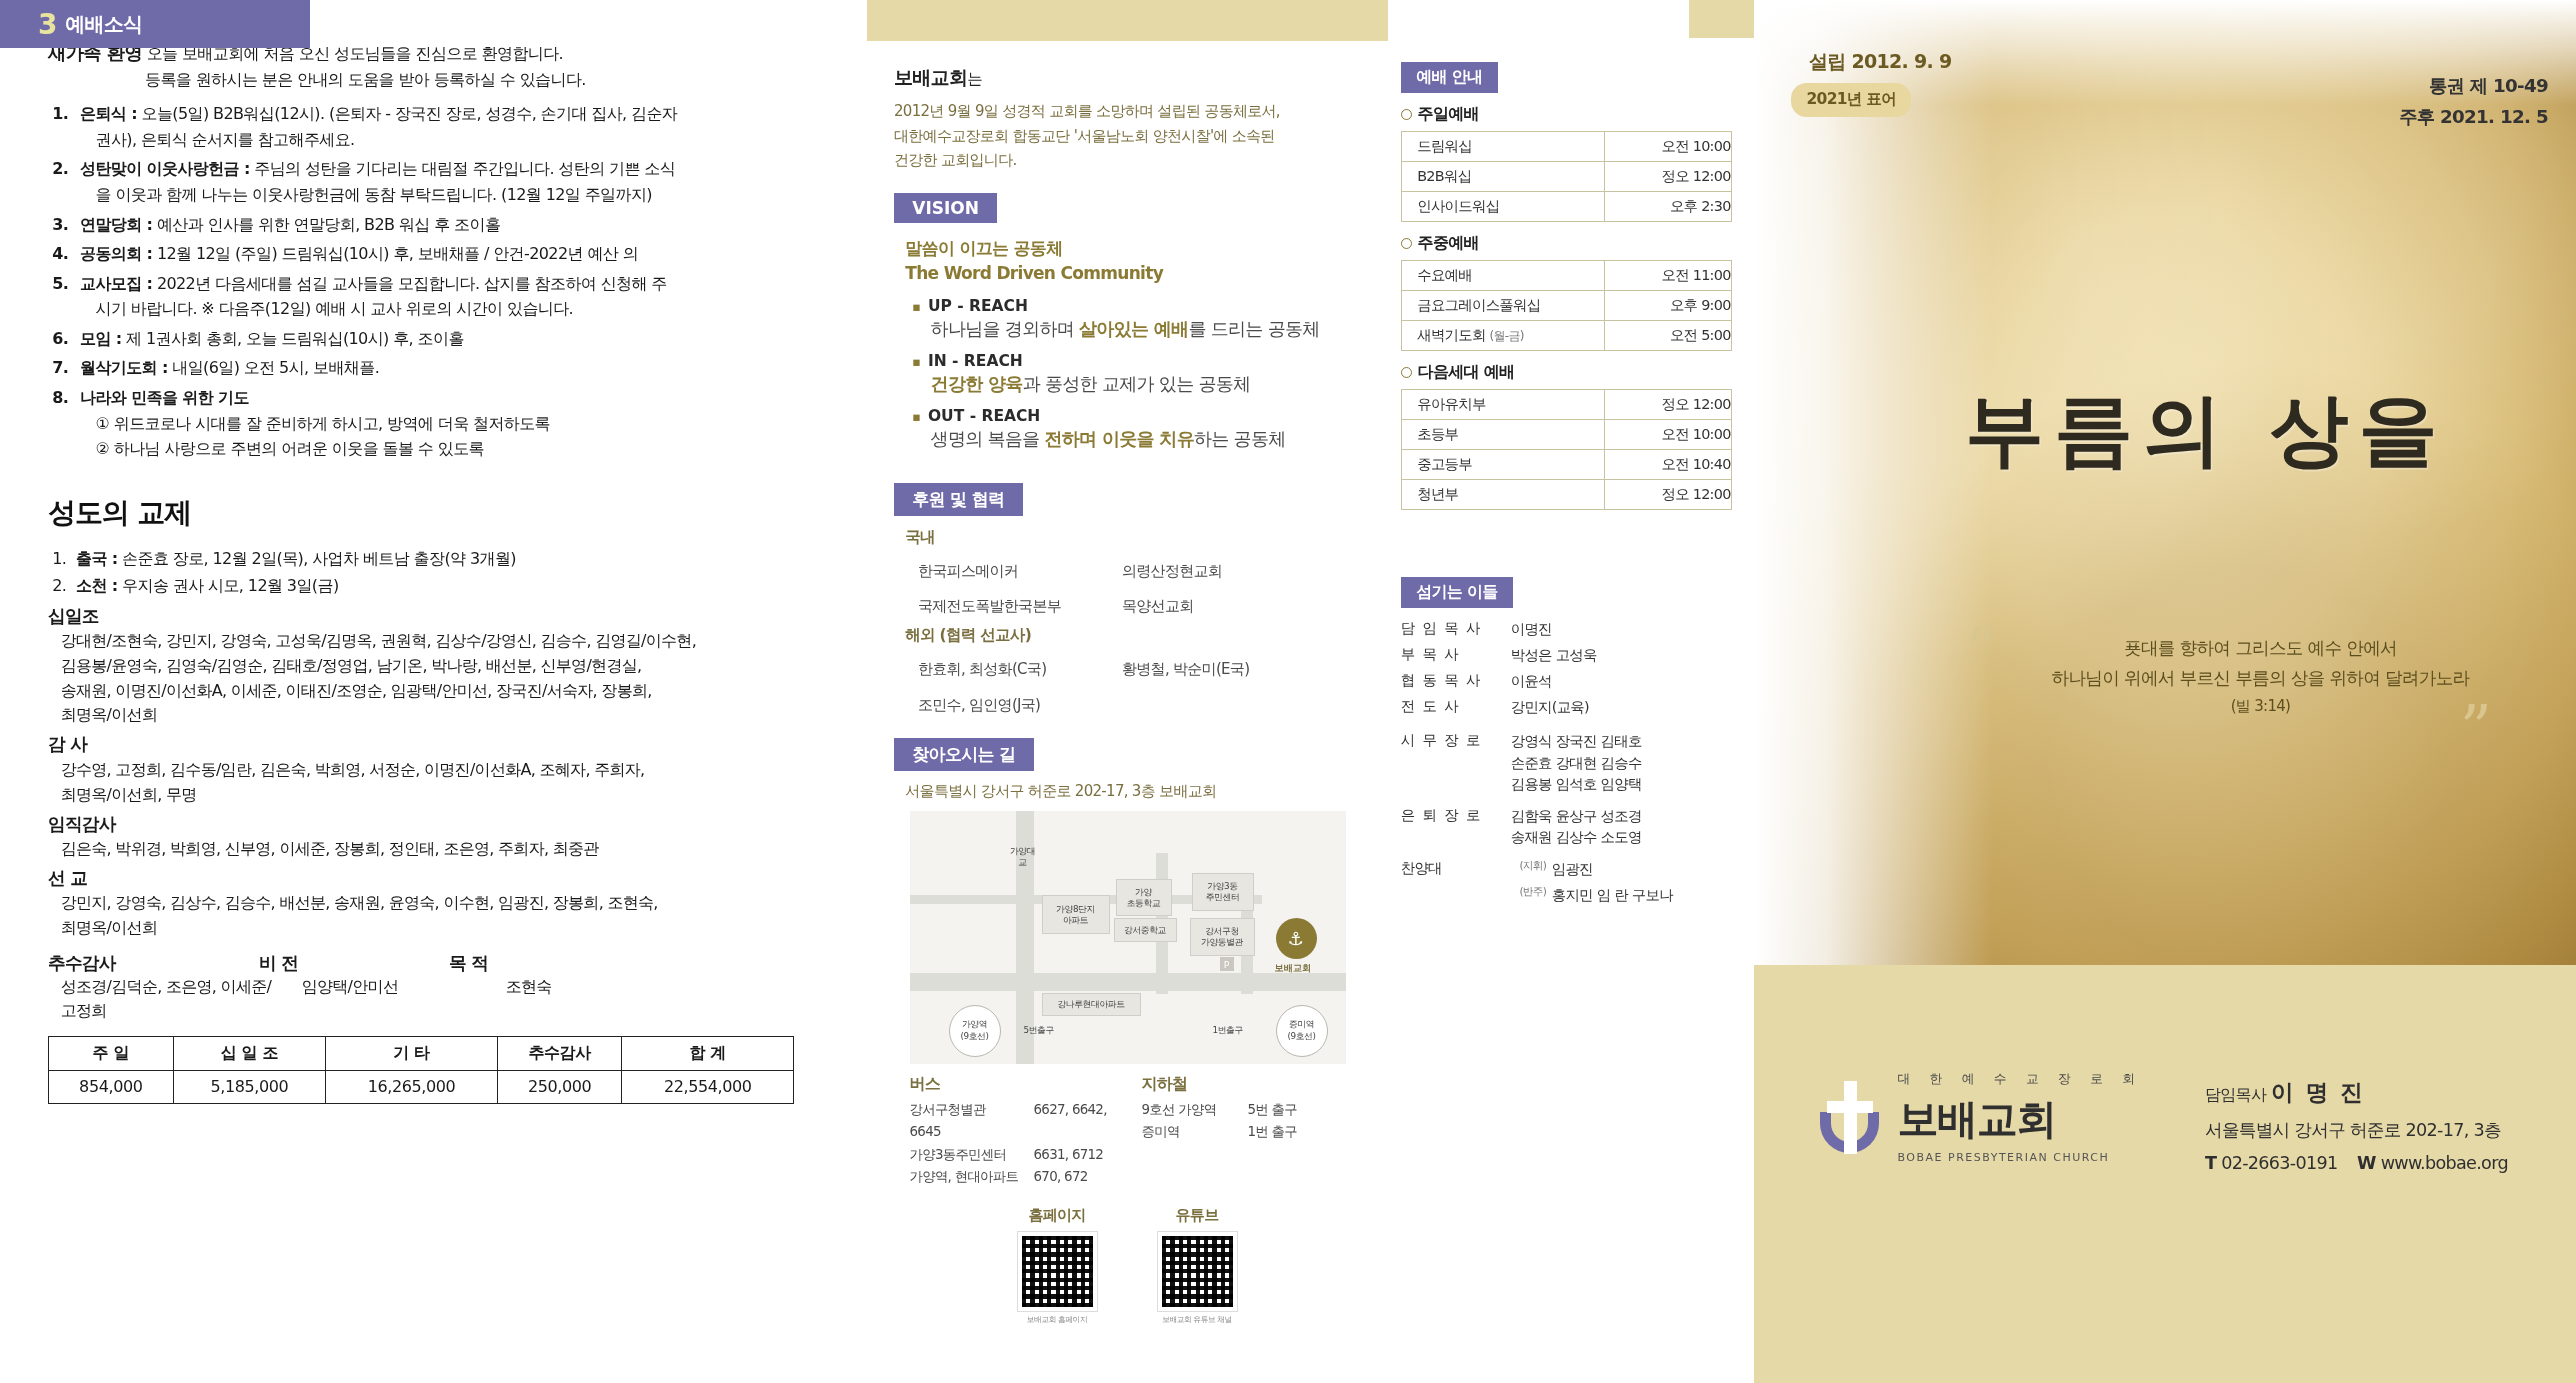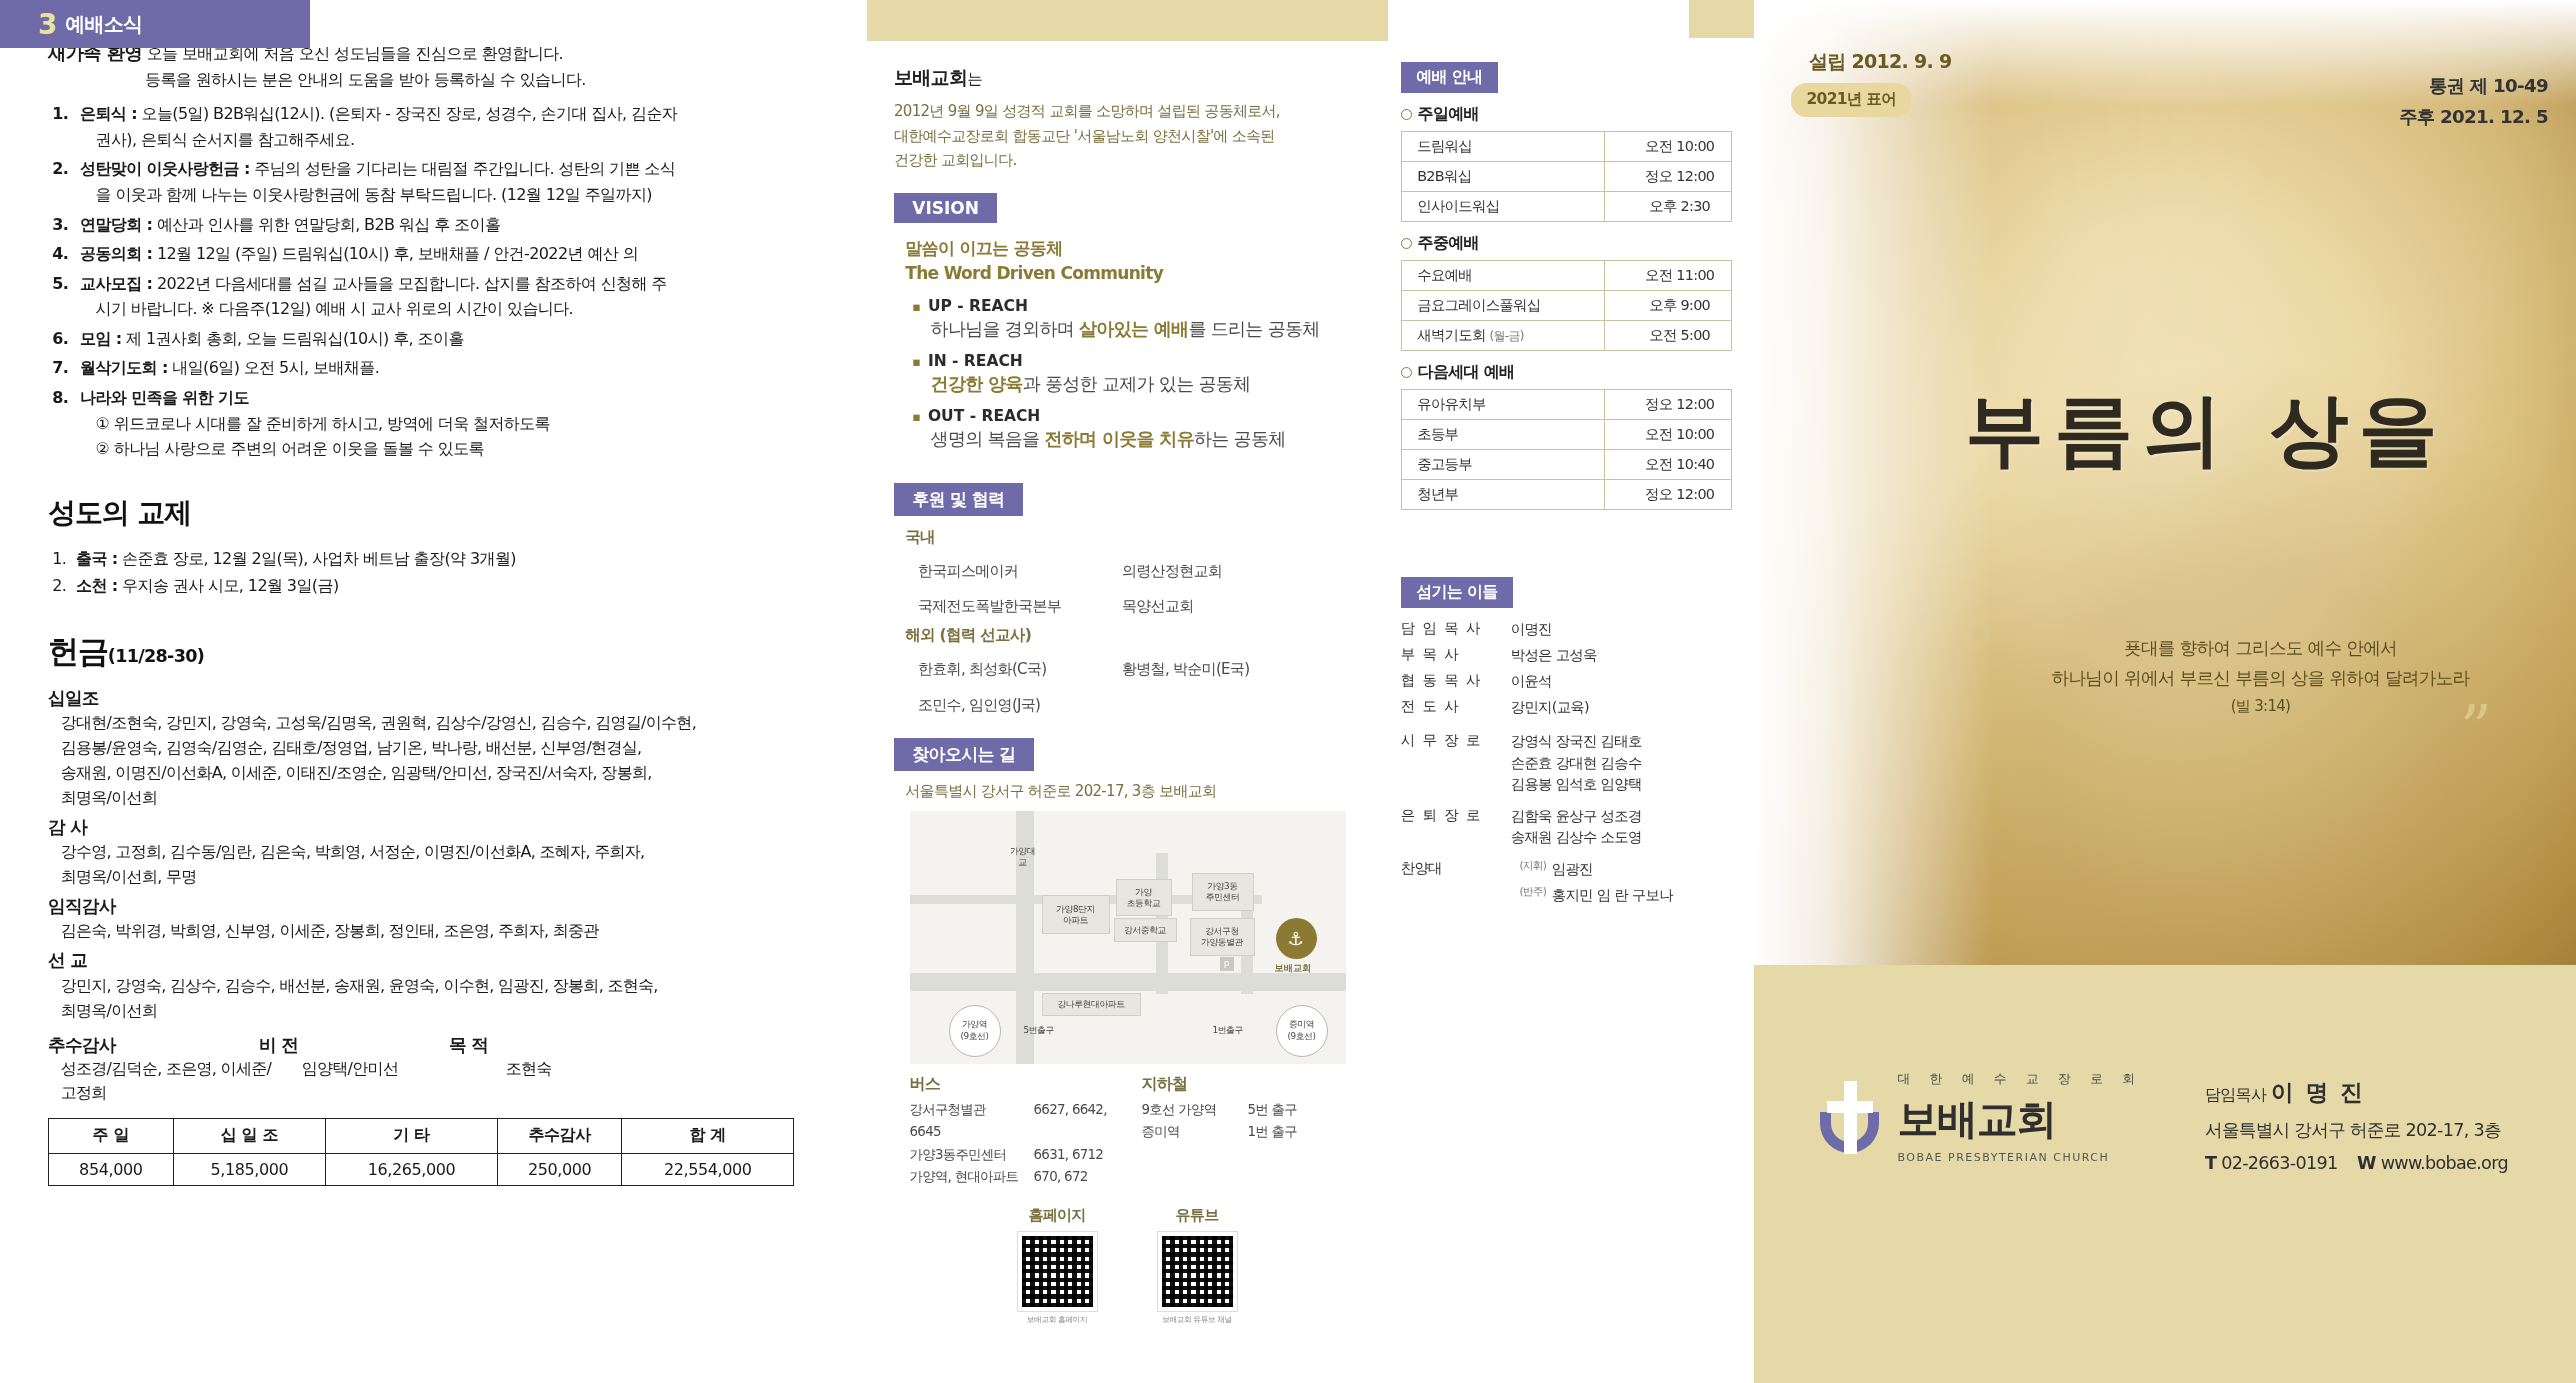--- a/index.html
+++ b/index.html
@@ -163,21 +163,21 @@
   .sched-col { position:absolute; left: 12.7px; top: 62px; width: 331px; }
   .sched-tag {
     background:#6f6aa8; color:#fff; font-size:16px; font-weight:700; letter-spacing:-0.7px;
     padding: 5px 15.5px; display:inline-block;
   }
   .sched-group { margin-top: 11.3px; }
   .sched-group .gh { font-size: 16px; font-weight:700; color:#222; letter-spacing:-0.7px; display:flex; align-items:center; gap:5.6px;}
   .sched-group .gh .ring { width:11.3px; height:11.3px; border-radius:50%; border:1.8px solid #8a7a33; display:inline-block; }
   table.sched { width: 100%; border-collapse:collapse; margin-top: 5.6px; font-size: 14.4px; }
   table.sched td { border:0.7px solid #c9c2a0; padding: 5px 0 5px 15.5px; letter-spacing:-0.7px; color:#333; }
-  table.sched td.t { text-align:center; padding-left: 24px; width: 127px; }
+  table.sched td.t { text-align:right; padding-left: 24px; width: 127px; }
   table.sched td .sub { font-size: 12px; color:#777; }
 
   .servers { position:absolute; left: 12.7px; top: 577px; width: 331px; }
   .servers .rows { margin-top: 11.3px; font-size: 14.4px; letter-spacing:-0.7px; color:#333; }
   .servers .rw { display:flex; margin-bottom: 4.2px; }
   .servers .rw .role { width: 110px; letter-spacing: 1.4px; }
   .servers .rw .role.tight { letter-spacing:-0.7px; }
   .servers .rw .val { flex:1; line-height:1.5; }
   .servers .rw .sublabel { font-size:10.6px; color:#777; width:41px; text-align:right; padding-right:5.6px; }
 
@@ -321,23 +321,20 @@
           <span class="hd">출국 :</span>
           <span>손준효 장로, 12월 2일(목), 사업차 베트남 출장(약 3개월)</span>
         </li>
         <li>
           <span class="idx">2.</span>
           <span class="hd">소천 :</span>
           <span>우지송 권사 시모, 12월 3일(금)</span>
         </li>
       </ol>
 
-      <h2 class="sec-title offering">
-        <span>헌금</span><span class="range">(11/28-30)</span>
-      </h2>
 
       <div class="off-group">
         <div class="gname">십일조</div>
         <div class="names" style="white-space:pre-line">강대현/조현숙, 강민지, 강영숙, 고성욱/김명옥, 권원혁, 김상수/강영신, 김승수, 김영길/이수현,
 김용봉/윤영숙, 김영숙/김영순, 김태호/정영업, 남기온, 박나랑, 배선분, 신부영/현경실,
 송재원, 이명진/이선화A, 이세준, 이태진/조영순, 임광택/안미선, 장국진/서숙자, 장봉희,
 최명옥/이선희</div>
       </div>
       <div class="off-group">
         <div class="gname">감 사</div>

